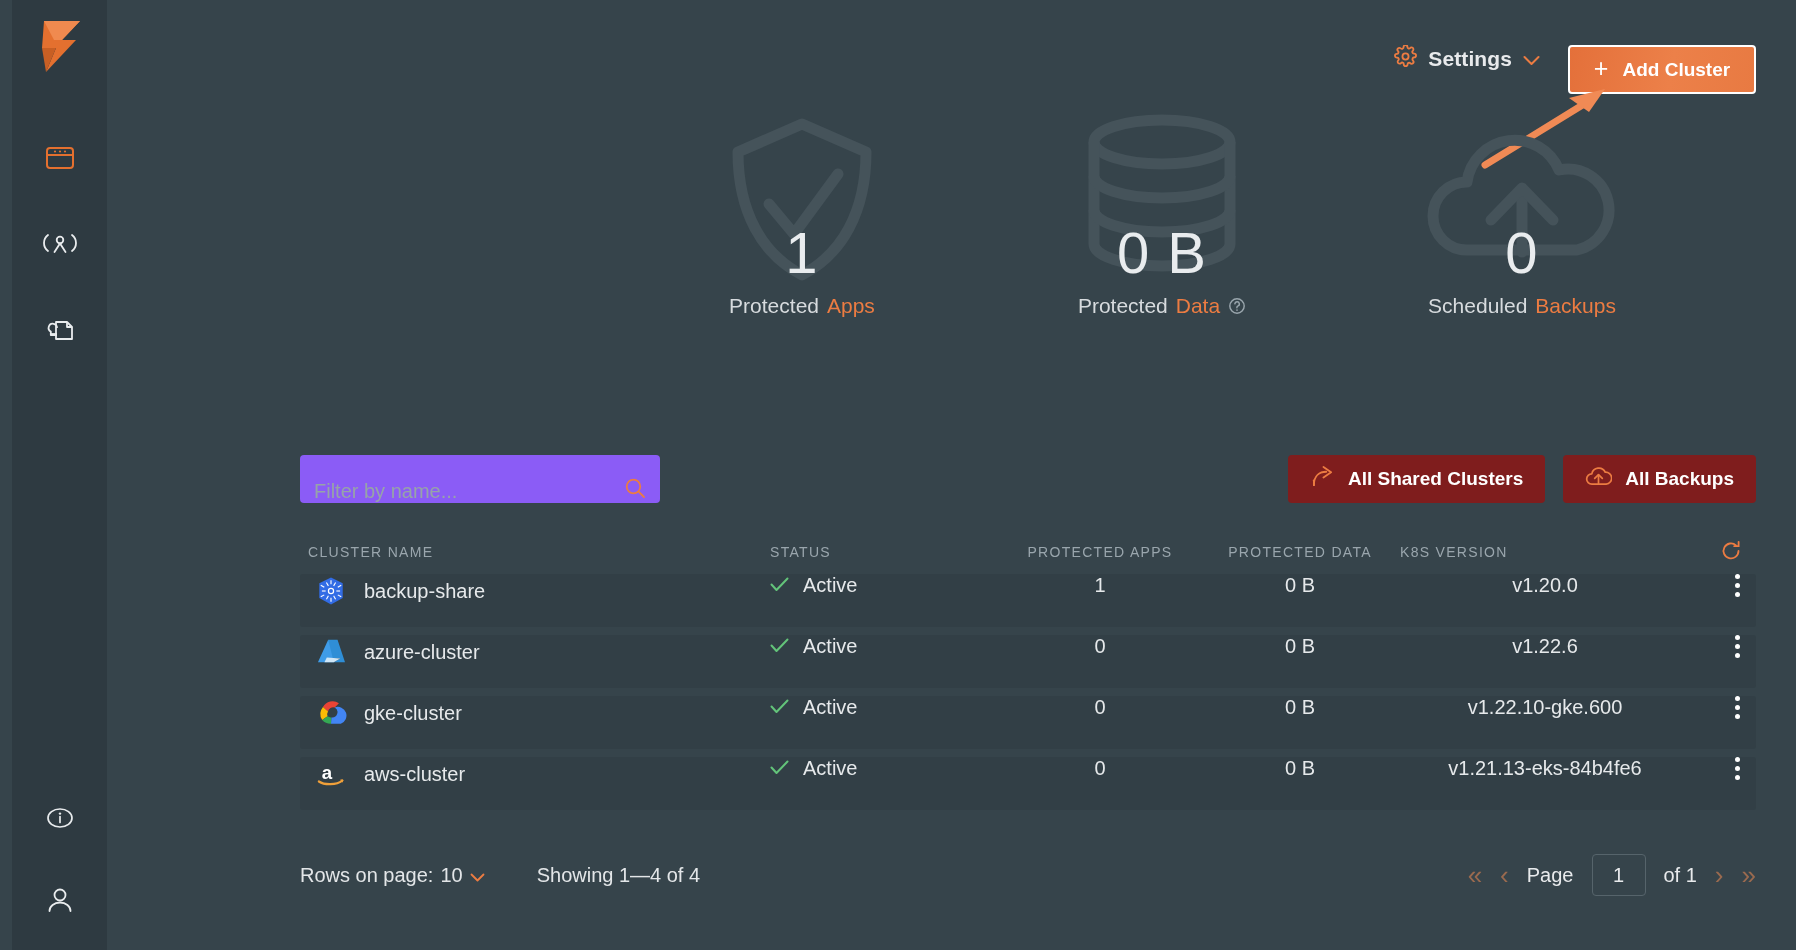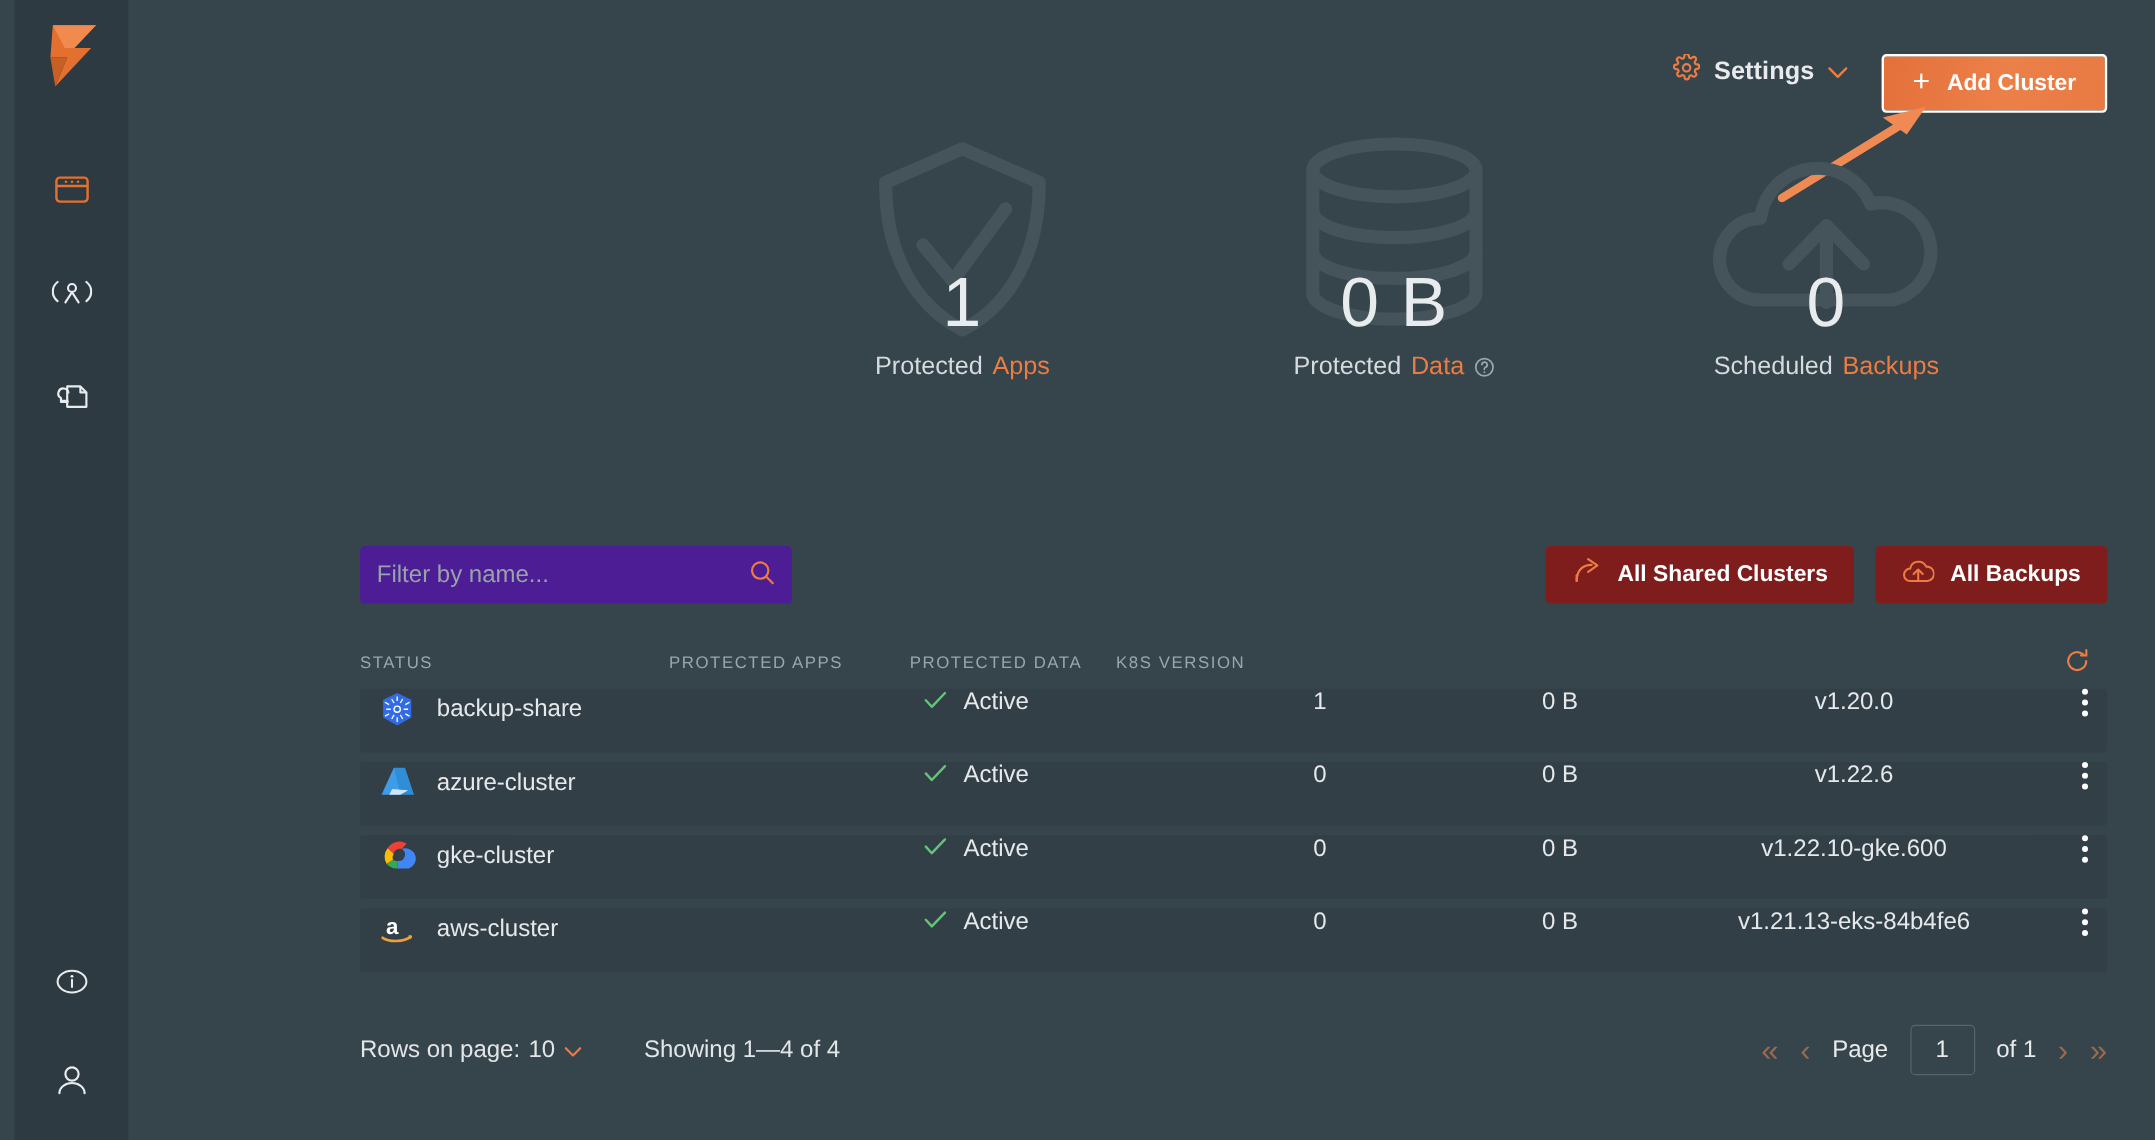--- a/index.html
+++ b/index.html
@@ -78,22 +78,22 @@
   .stat-data { margin-left: 60px; }
   .stat-backups { margin-left: 60px; }
 
   
   .toolbar {
     position: absolute; top: 455px; left: 193px; right: 40px; height: 48px;
     display: flex; align-items: center; justify-content: space-between;
   }
   .filter-box {
     position: relative; width: 360px; height: 48px;
-    background: #4c1d95; border-radius: 4px;
-    display: flex; align-items: center; padding: 0 14px;
+    background: #8b5cf6; border-radius: 4px;
+    display: flex; align-items: flex-end; padding: 0 14px;
   }
   .filter-input {
     flex: 1; background: transparent; border: none; outline: none;
     color: #d7dbde; font-size: 20px; font-family: "Liberation Sans", sans-serif;
   }
   .filter-input::placeholder { color: #97a3a9; }
   .toolbar-right { display: flex; gap: 18px; }
   .pill-btn {
     height: 48px; padding: 0 22px;
     background: #7f1d1d; border-radius: 4px;
@@ -322,20 +322,21 @@
               <polyline points="10,13 14,9 18,13"></polyline>
             </svg>
           </span>
           <span>All Backups</span>
         </div>
       </div>
     </div>
 
     <div class="table">
       <div class="thead">
+        <div class="col-name">CLUSTER NAME</div>
         <div class="col-status">STATUS</div>
         <div class="col-apps">PROTECTED APPS</div>
         <div class="col-data">PROTECTED DATA</div>
         <div class="col-k8s">K8S VERSION</div>
         <div class="col-menu">
           <span class="refresh-icon">
             <svg width="22" height="22" viewBox="0 0 22 22" fill="none" stroke="#ec7c42" stroke-width="1.8" stroke-linecap="round">
               <path d="M18.5 11 A7.5 7.5 0 1 1 16 5.3"></path>
               <polyline points="18.6,1.8 18.6,6.2 14.2,6.2"></polyline>
             </svg>

